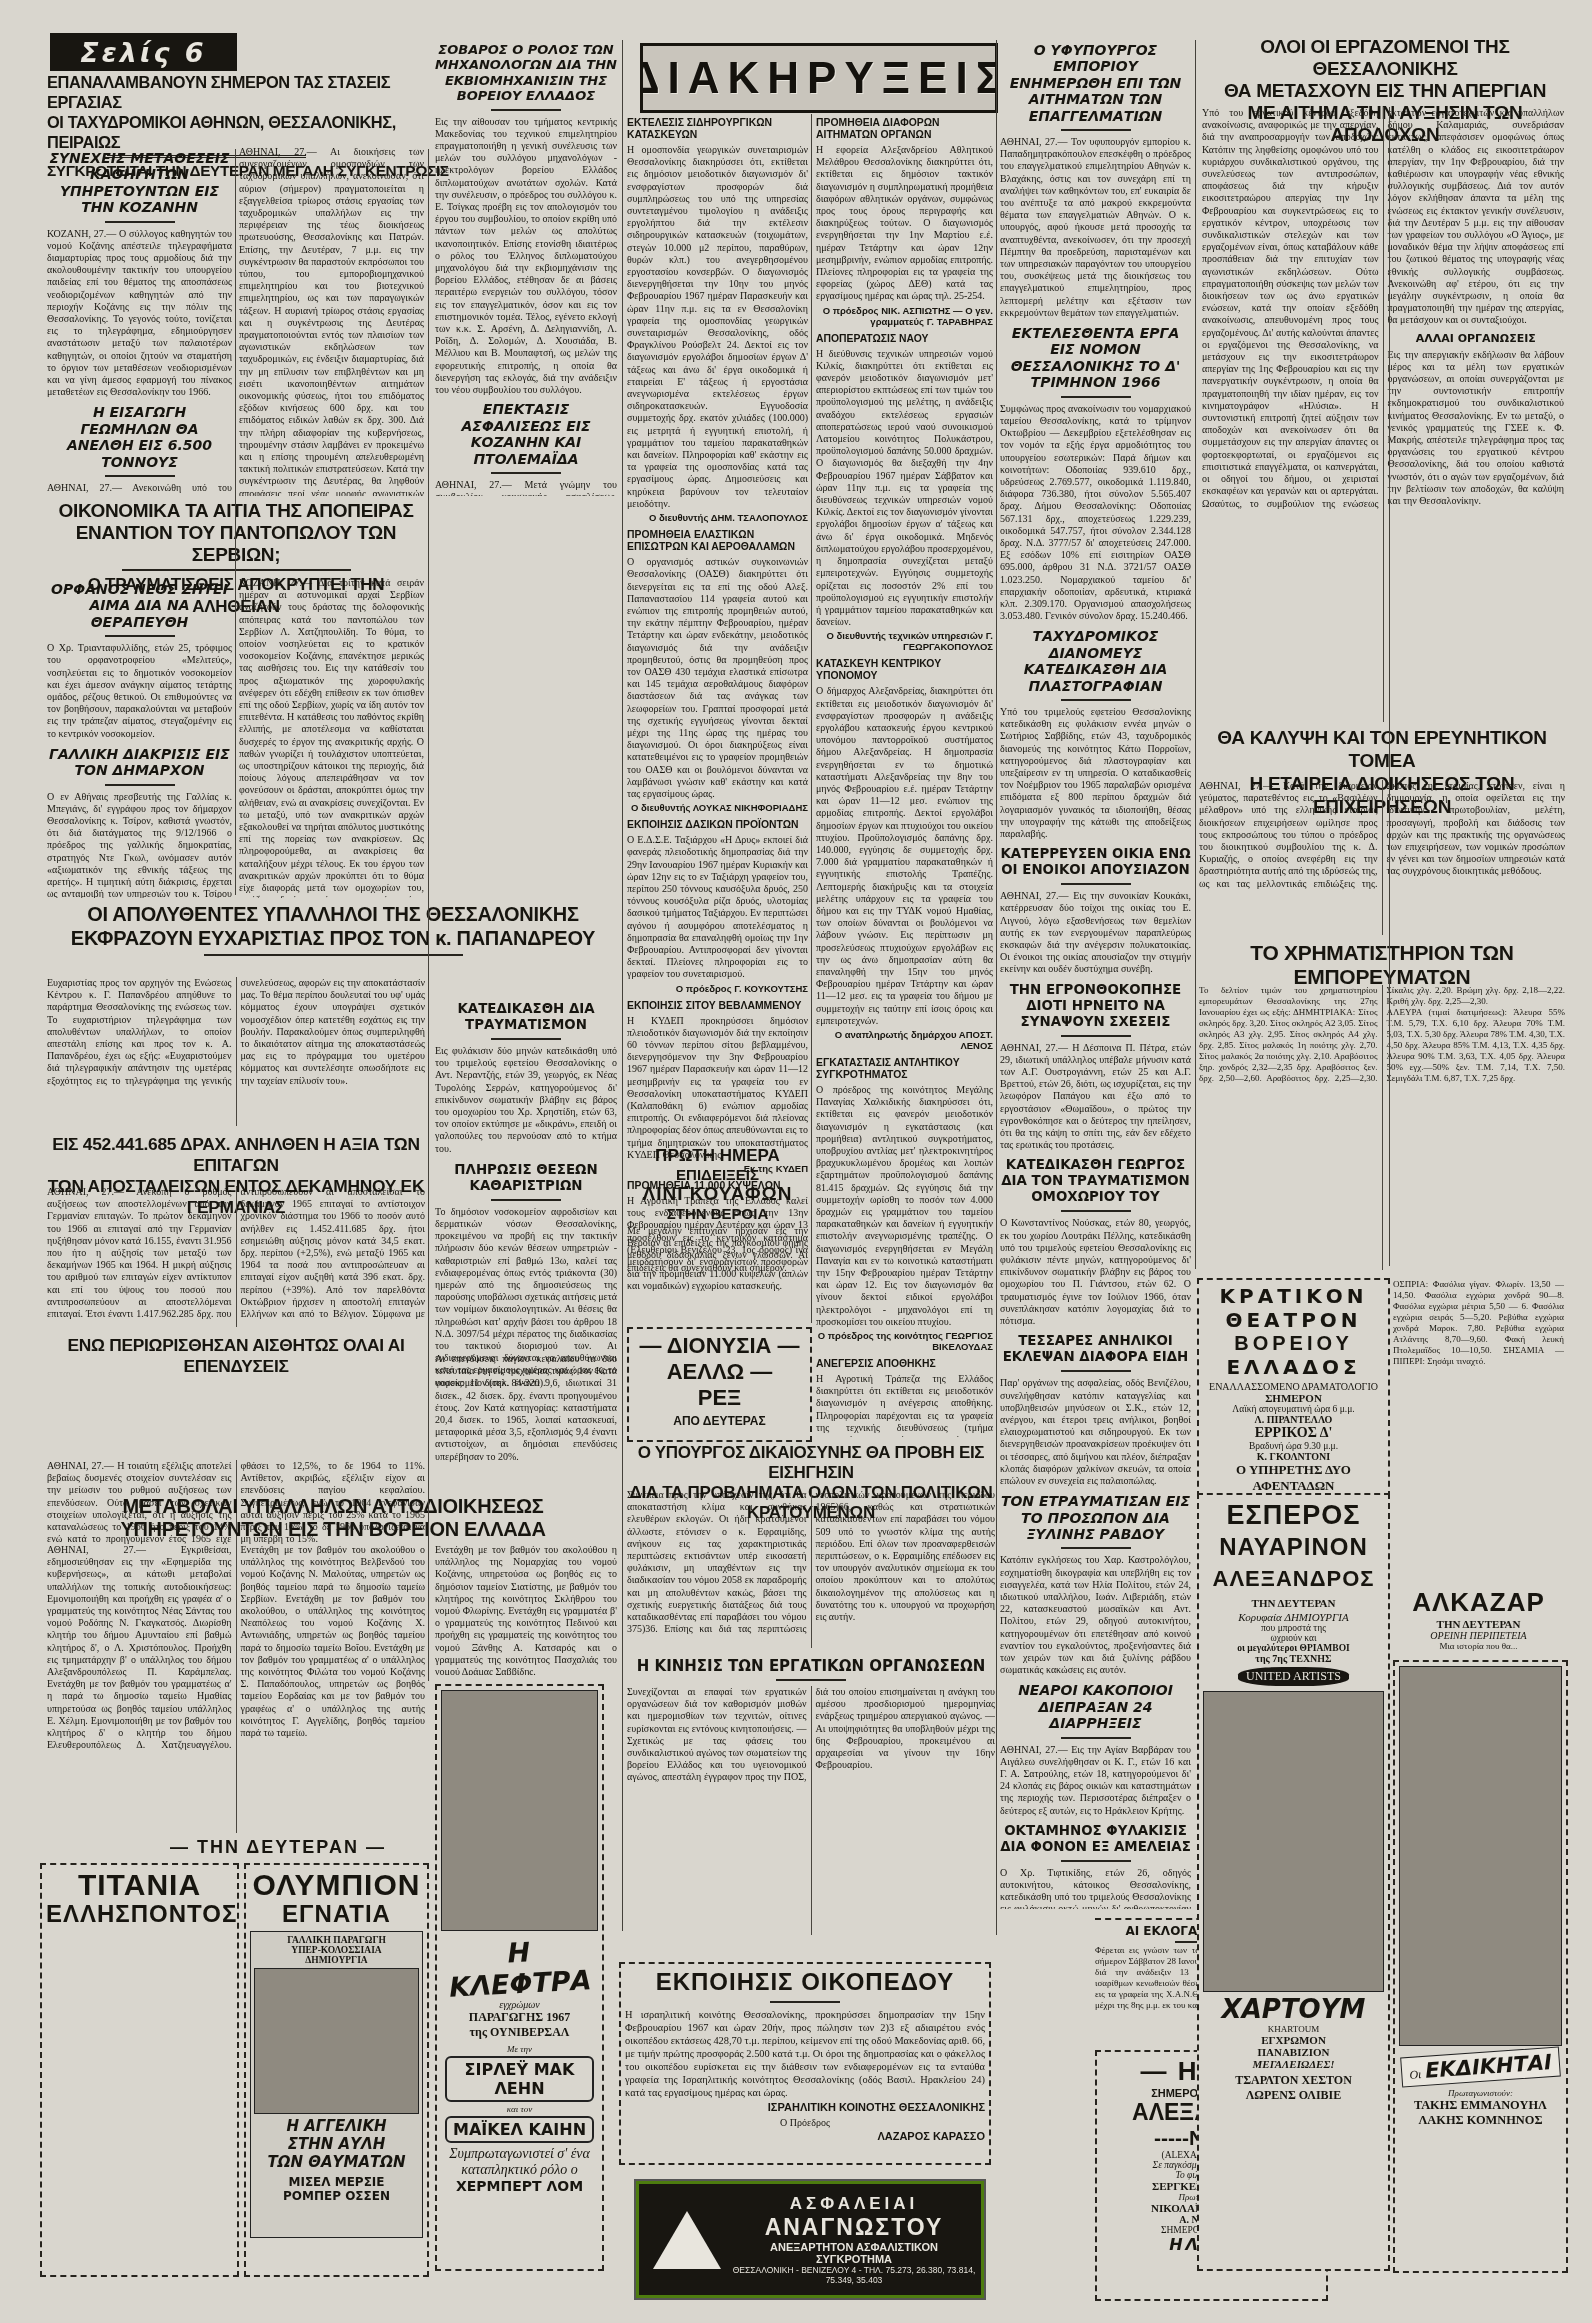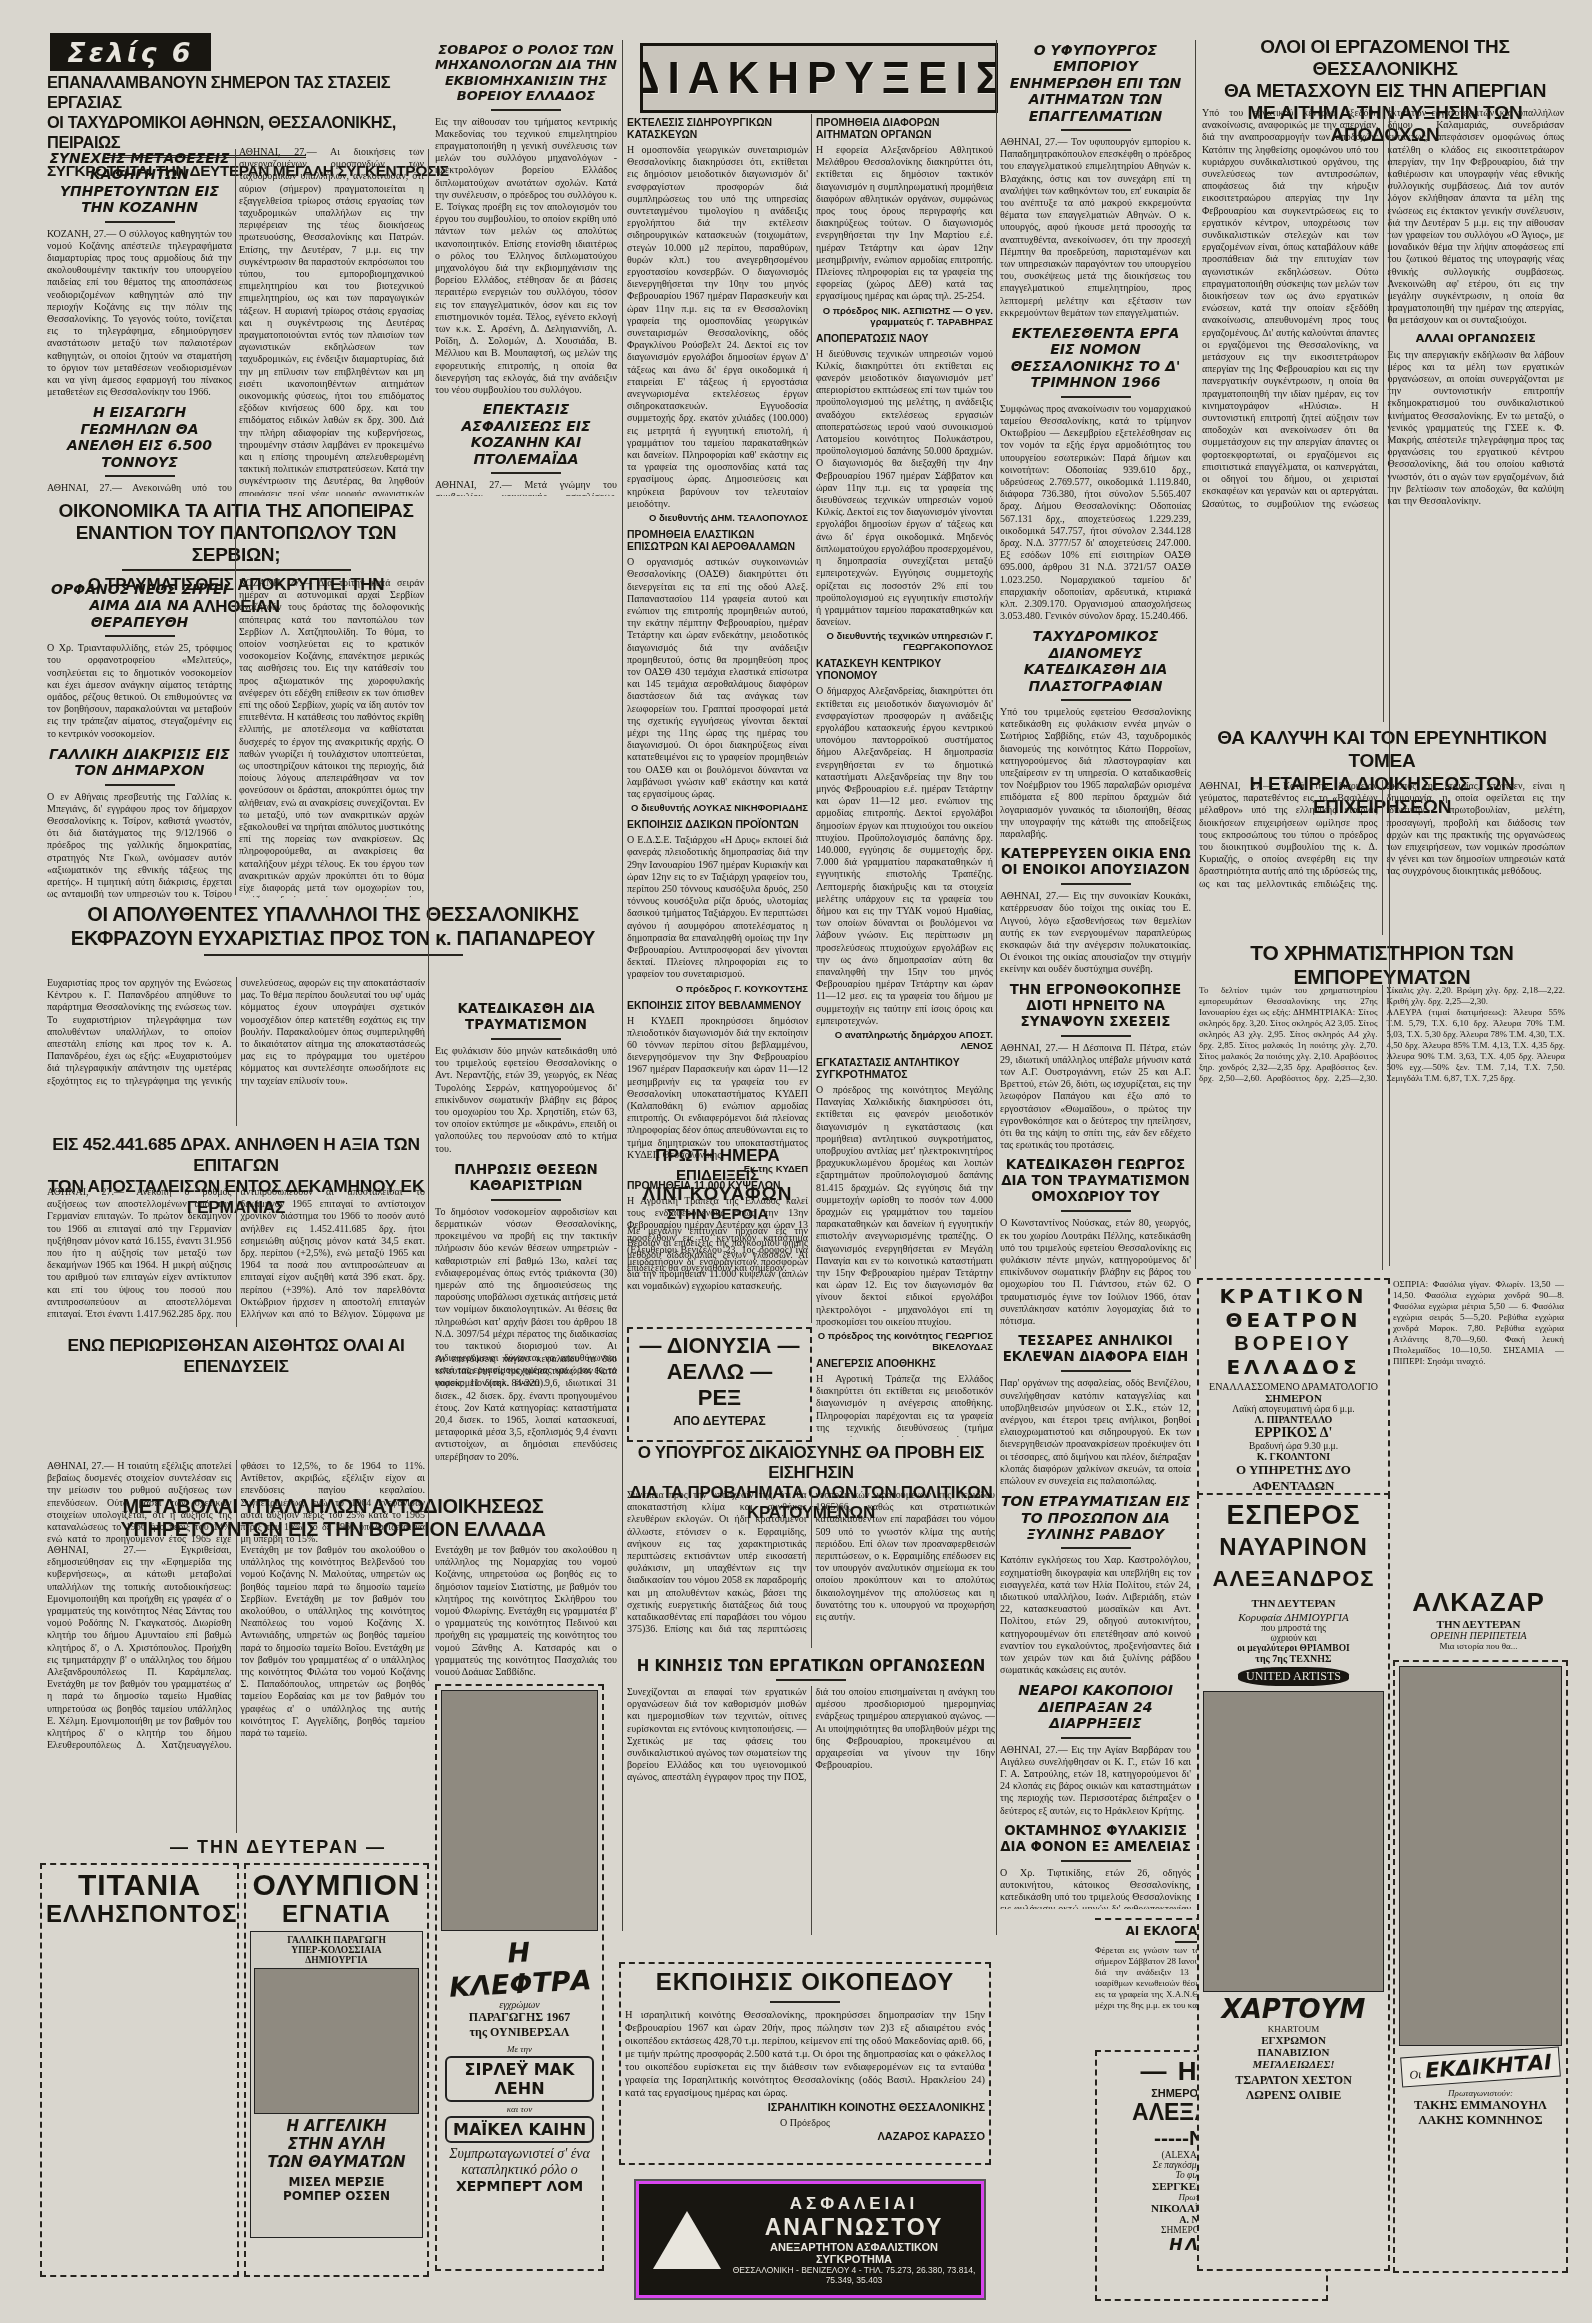--- a/index.html
+++ b/index.html
@@ -33,21 +33,21 @@
            font-size:30px;line-height:32px;letter-spacing:1px;}
   .blackbox{background:#181611;color:#e8e5dd;}
   .ctr{text-align:center;}
   .poster-title{font-family:"DejaVu Sans",sans-serif;font-weight:bold;text-align:center;}
 </style>
 </head>
 <body>
 
 <div id="page">
 
-  <div class="col blackbox" style="left:50px;top:33px;width:161px;height:38px;display:flex;align-items:center;justify-content:center;">
+  <div class="col blackbox" style="left:50px;top:33px;width:187px;height:38px;display:flex;align-items:center;justify-content:center;">
     <span style="font-family:'DejaVu Sans',sans-serif;font-weight:bold;font-style:italic;font-size:27px;letter-spacing:3px;">Σελίς 6</span>
   </div>
 
   <div class="col" style="left:47px;top:72px;width:410px;">
     <div class="h-lead">ΕΠΑΝΑΛΑΜΒΑΝΟΥΝ ΣΗΜΕΡΟΝ ΤΑΣ ΣΤΑΣΕΙΣ ΕΡΓΑΣΙΑΣ</div>
     <div class="h-lead">ΟΙ ΤΑΧΥΔΡΟΜΙΚΟΙ ΑΘΗΝΩΝ, ΘΕΣΣΑΛΟΝΙΚΗΣ, ΠΕΙΡΑΙΩΣ</div>
     <div style="border-top:3px double #26231d;width:199px;margin:3px 0 3px 60px;"></div>
     <div class="h-lead" style="font-size:15.4px;">ΣΥΓΚΡΟΤΕΙΤΑΙ ΤΗΝ ΔΕΥΤΕΡΑΝ ΜΕΓΑΛΗ ΣΥΓΚΕΝΤΡΩΣΙΣ</div>
   </div>
 
@@ -291,21 +291,21 @@
 
   <div class="col adbox" style="left:619px;top:1962px;width:360px;height:191px;">
     <div class="ctr" style="font-family:'Liberation Sans',sans-serif;font-weight:bold;font-size:24px;letter-spacing:1px;">ΕΚΠΟΙΗΣΙΣ ΟΙΚΟΠΕΔΟΥ</div>
     <div class="hrule"></div>
     <div class="body" style="font-size:10.4px;line-height:13px;">Η ισραηλιτική κοινότης Θεσσαλονίκης, προκηρύσσει δημοπρασίαν την 15ην Φεβρουαρίου 1967 και ώραν 20ήν, προς πώλησιν των 2)3 εξ αδιαιρέτου ενός οικοπέδου εκτάσεως 428,70 τ.μ. περίπου, κείμενον επί της οδού Μακεδονίας αριθ. 66, με τιμήν πρώτης προσφοράς 2.500 κατά τ.μ. Οι όροι της δημοπρασίας και ο φάκελλος του οικοπέδου ευρίσκεται εις την διάθεσιν των ενδιαφερομένων εις τα ενταύθα γραφεία της Ισραηλιτικής κοινότητος Θεσσαλονίκης (οδός Βασιλ. Ηρακλείου 24) κατά τας εργασίμους ημέρας και ώρας.</div>
     <div class="sig" style="font-size:11px;">ΙΣΡΑΗΛΙΤΙΚΗ ΚΟΙΝΟΤΗΣ ΘΕΣΣΑΛΟΝΙΚΗΣ</div>
     <div class="ctr" style="font-size:10px;">Ο Πρόεδρος</div>
     <div class="sig" style="font-size:11px;">ΛΑΖΑΡΟΣ ΚΑΡΑΣΣΟ</div>
   </div>
 
-  <div class="col blackbox" style="left:636px;top:2181px;width:334px;height:103px;border:3px solid #d946ef;outline:2px solid #555;display:flex;align-items:center;padding:4px;">
+  <div class="col blackbox" style="left:636px;top:2181px;width:334px;height:103px;border:3px solid #4d7c0f;outline:2px solid #555;display:flex;align-items:center;padding:4px;">
     <div style="width:0;height:0;border-left:34px solid transparent;border-right:34px solid transparent;border-bottom:58px solid #e8e5dd;margin:0 10px;"></div>
     <div style="flex:1;text-align:center;">
       <div style="font-family:'Liberation Sans',sans-serif;font-weight:bold;font-size:17px;letter-spacing:4px;">ΑΣΦΑΛΕΙΑΙ</div>
       <div style="font-family:'Liberation Sans',sans-serif;font-weight:900;font-size:23px;letter-spacing:2px;">ΑΝΑΓΝΩΣΤΟΥ</div>
       <div style="font-family:'Liberation Sans',sans-serif;font-weight:bold;font-size:11px;">ΑΝΕΞΑΡΤΗΤΟΝ ΑΣΦΑΛΙΣΤΙΚΟΝ ΣΥΓΚΡΟΤΗΜΑ</div>
       <div style="font-family:'Liberation Sans',sans-serif;font-size:8.5px;">ΘΕΣΣΑΛΟΝΙΚΗ - ΒΕΝΙΖΕΛΟΥ 4 - ΤΗΛ. 75.273, 26.380, 73.814, 75.349, 35.403</div>
     </div>
   </div>
 
   <div class="col" style="left:1000px;top:38px;width:191px;height:1871px;">

